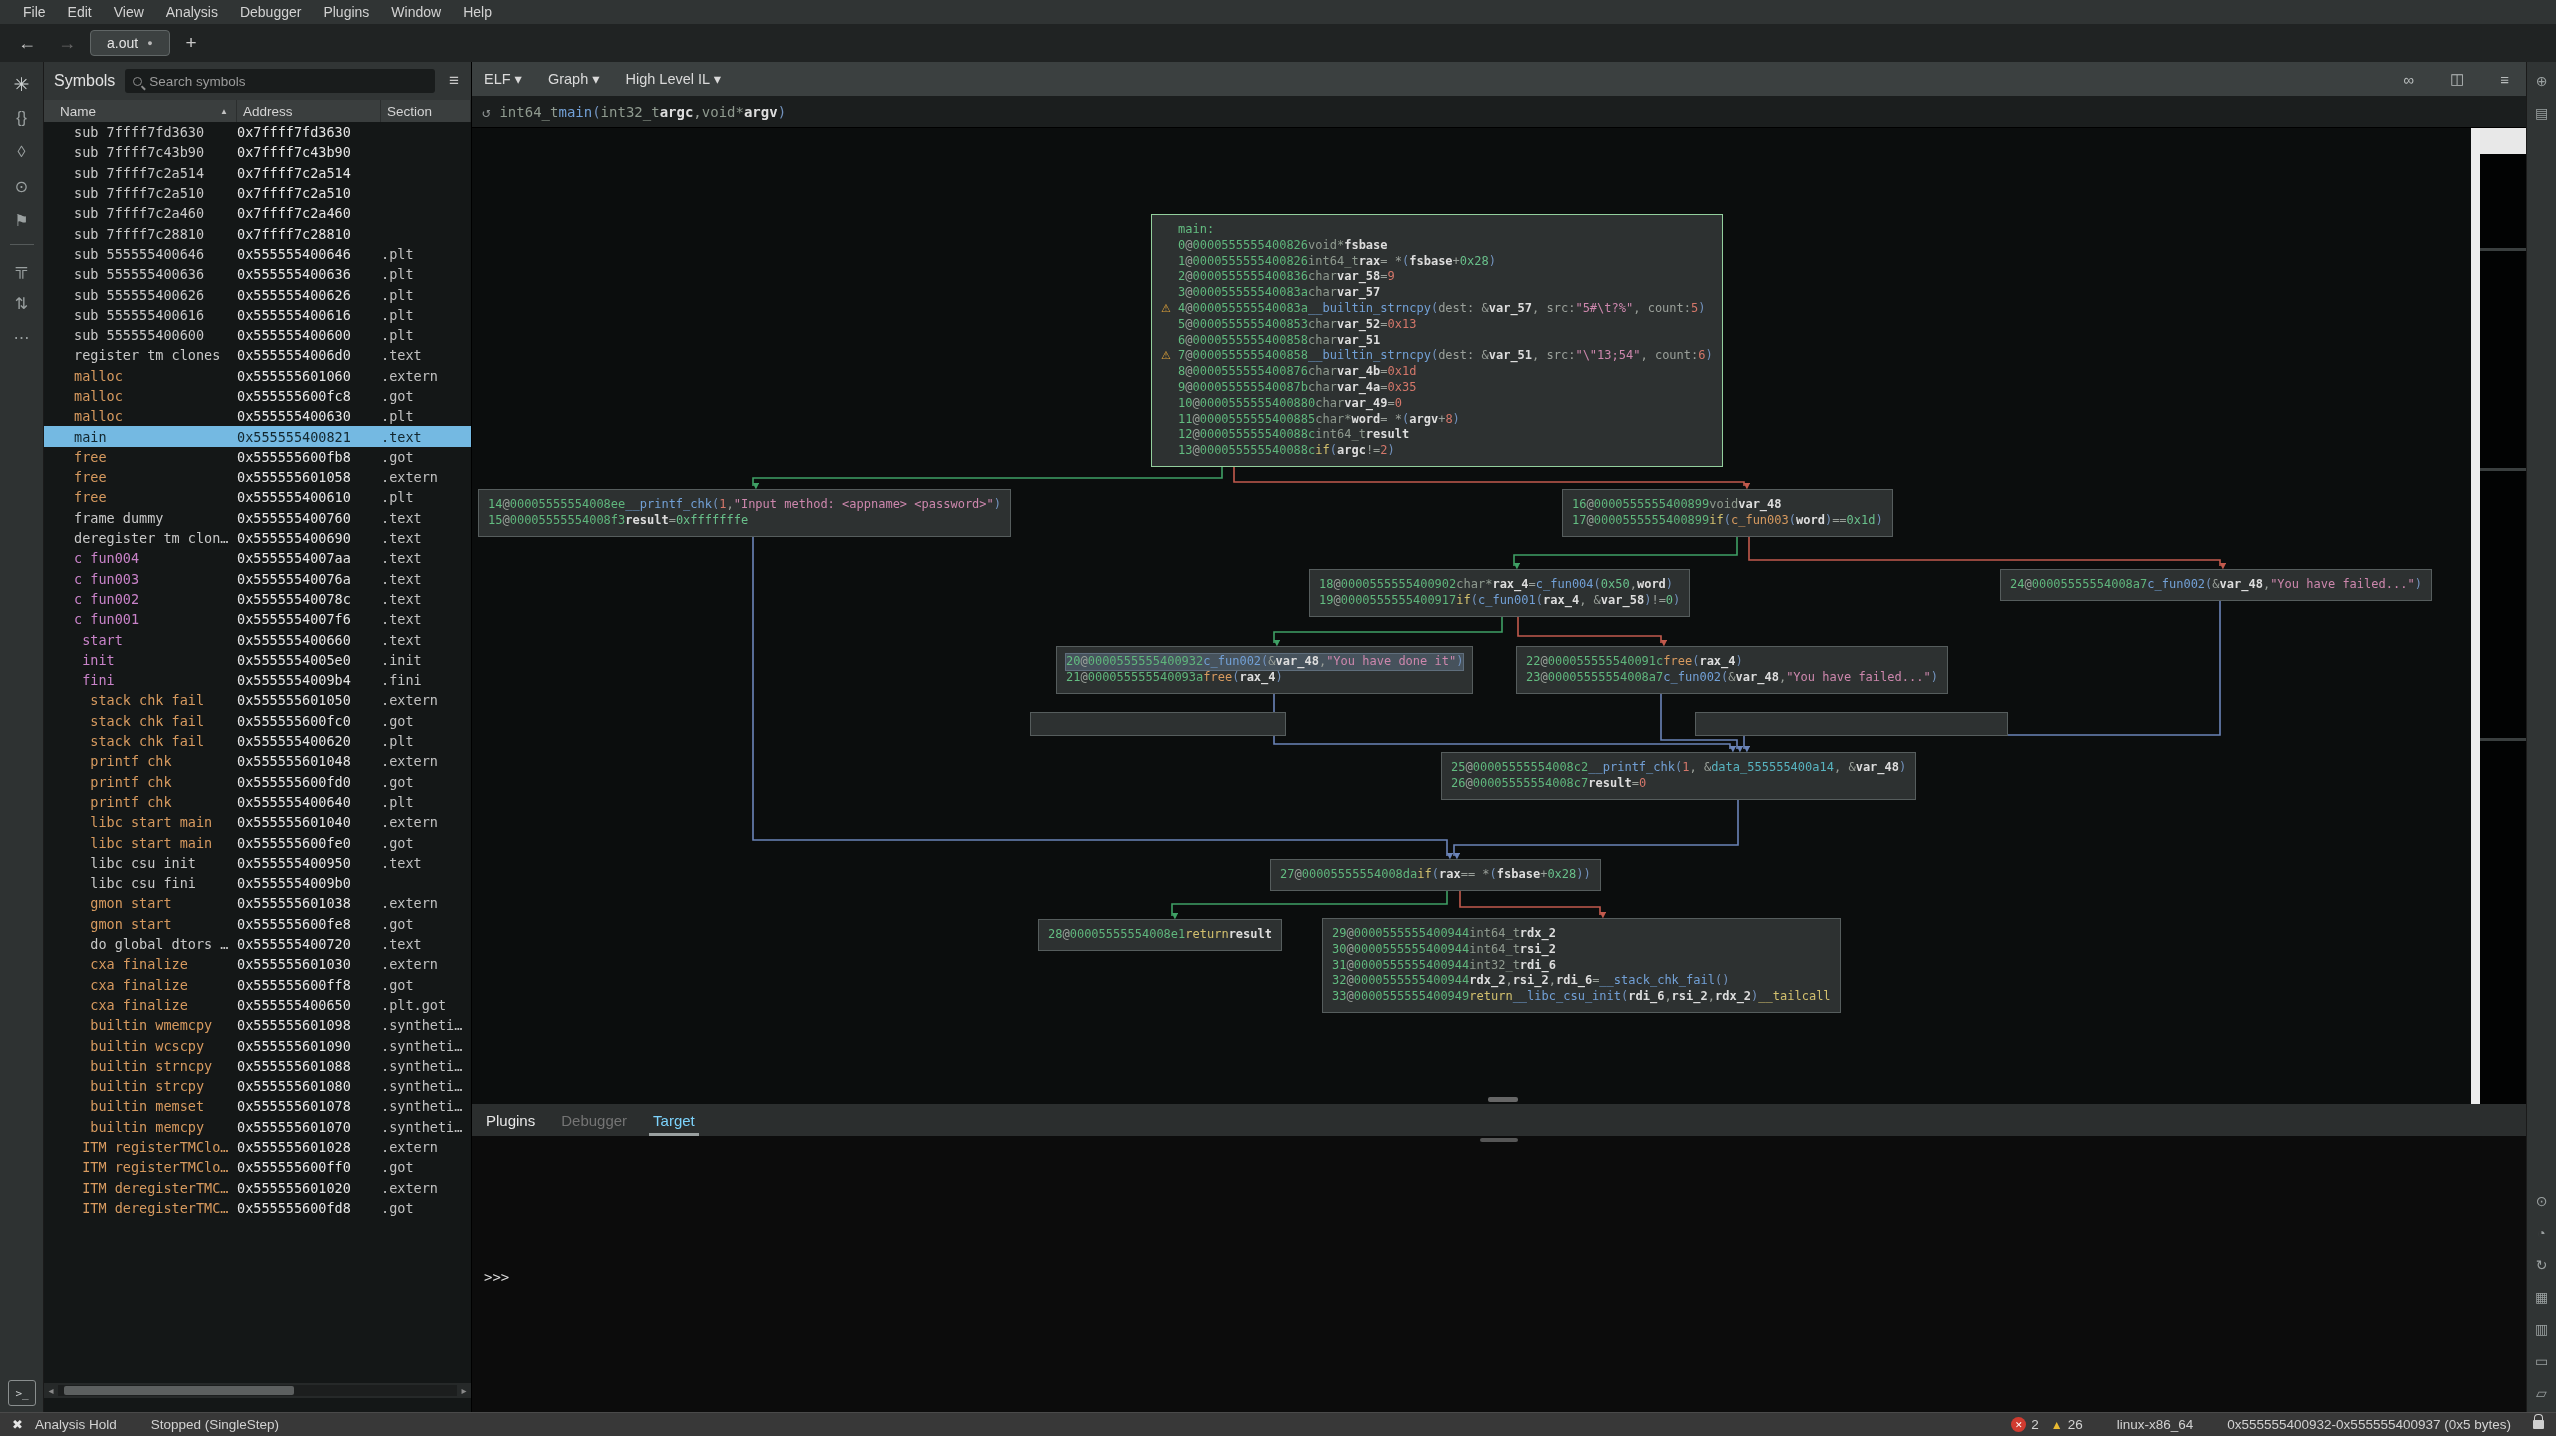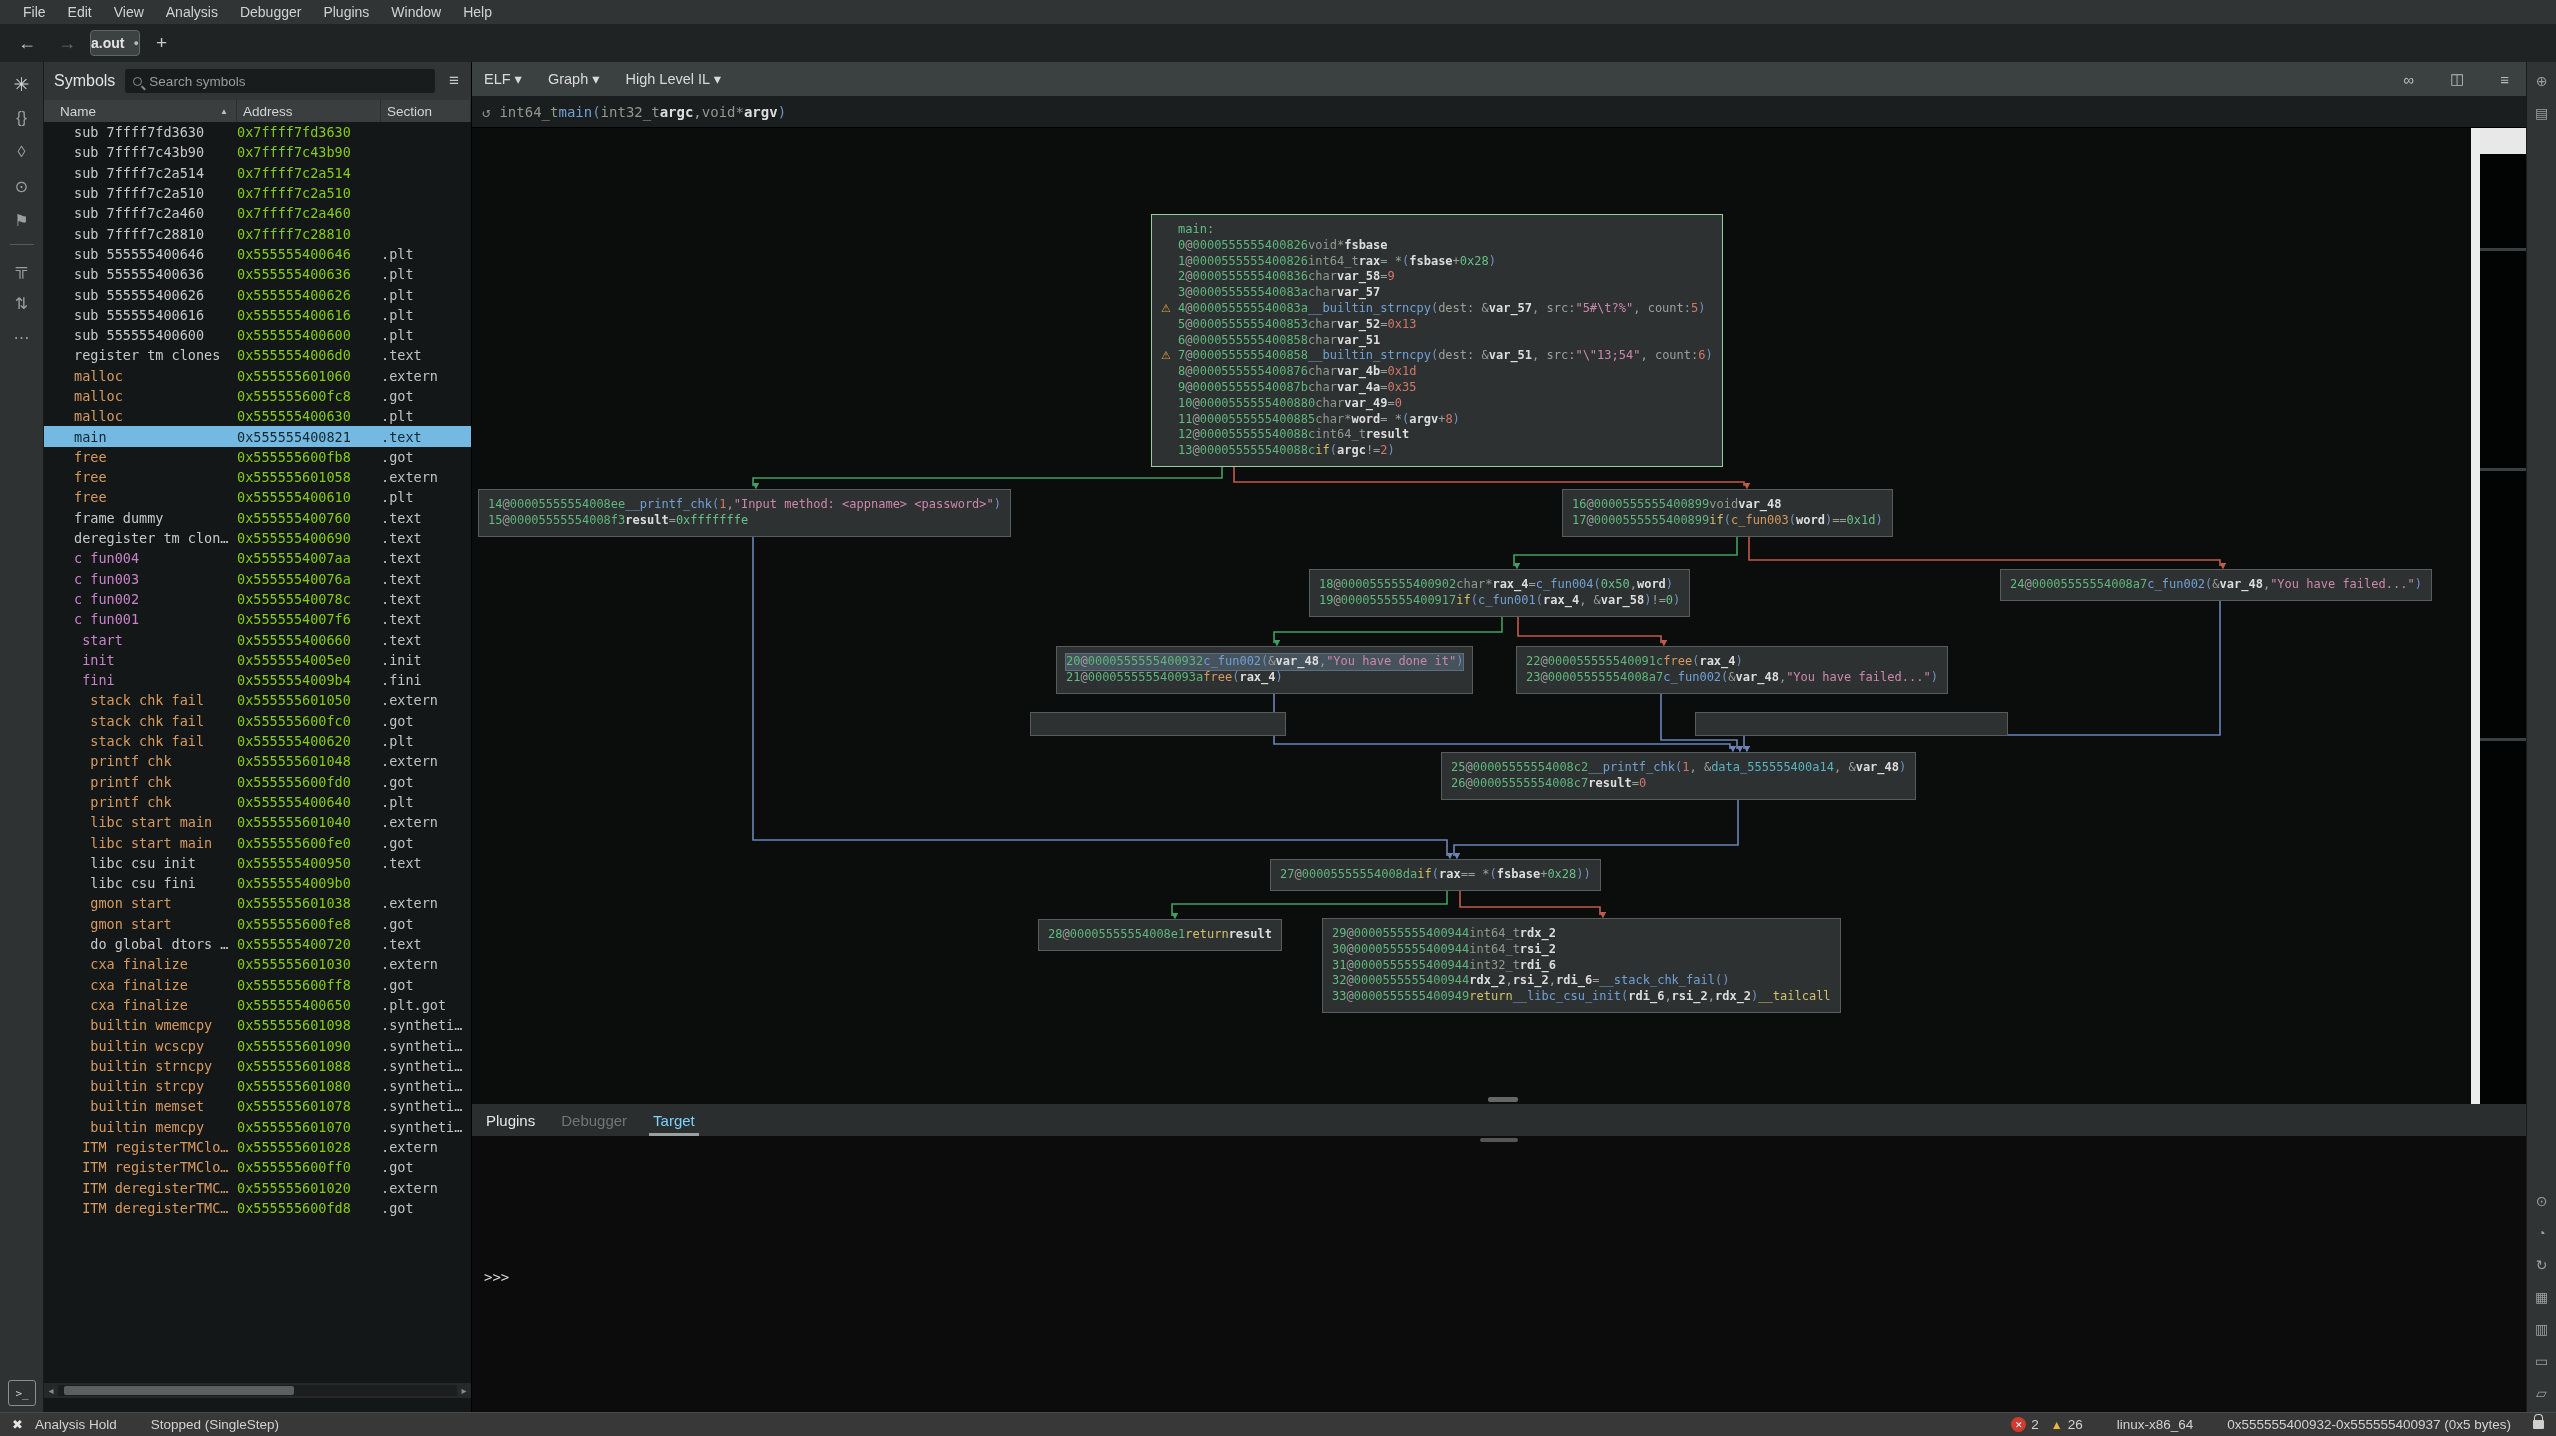--- a/index.html
+++ b/index.html
@@ -11,21 +11,21 @@
   #menubar { height:24px; background:#303434; display:flex; align-items:center;
     padding-left:14px; gap:4px; flex:0 0 auto; }
   .mitem { color:#d2d2d2; font-size:14px; padding:2px 9px; cursor:default; }
 
   
   #tabbar { height:38px; background:#202323; display:flex; align-items:center;
     padding-left:10px; gap:6px; flex:0 0 auto; }
   .navarr { color:#c8c8c8; font-size:18px; padding:0 8px; }
   .navarr.dim { color:#6a6a6a; }
   .tab { height:26px; background:#3c4141; border:1px solid #606666; border-radius:4px;
-    display:flex; align-items:center; padding:0 0; gap:9px; color:#e4e4e4; font-size:14px;font-weight:bold; }
+    display:flex; align-items:center; padding:0 16px; gap:9px; color:#e4e4e4; font-size:14px; }
   .tab .dot { color:#b8b8b8; font-size:9px; }
   .newtab { color:#c8c8c8; font-size:19px; padding:0 10px; }
 
   
   #content { flex:1 1 auto; display:flex; min-height:0; }
 
   #leftstrip { width:44px; background:#2e3232; border-right:1px solid #1a1a1a;
     display:flex; flex-direction:column; align-items:center; padding-top:8px; gap:6px;
     position:relative; flex:0 0 auto; }
   .lsicon { width:28px; height:28px; display:flex; align-items:center; justify-content:center;
@@ -59,21 +59,21 @@
   .th.addr { width:144px; }
   .th.sect { flex:1; }
   .sort { font-size:8px; color:#c2c2c2; }
 
   .tablebody { flex:1; overflow:hidden; font-family:"DejaVu Sans Mono", monospace; font-size:13.5px; }
   .srow { height:20.3px; display:flex; align-items:center; white-space:nowrap; }
   .srow .c1 { width:193px; padding-left:30px; overflow:hidden; }
   .srow .c2 { width:144px; }
   .srow .c3 { flex:1; }
   .srow .c1 { color:#c9c9c9; } .srow.i .c1 { color:#d79a5f; } .srow.f .c1 { color:#c983c9; }
-  .srow .c2 { color:#84cc16; } .srow .c3 { color:#c2c2c2; }
+  .srow .c2 { color:#e5e5e5; } .srow .c3 { color:#c2c2c2; }
   .srow.sel { background:#74b9e2; }
   .srow.sel .c1, .srow.sel .c2, .srow.sel .c3 { color:#12272f; }
 
   .hscroll { position:absolute; bottom:14px; left:0; right:0; height:15px; background:#262929;
     display:flex; align-items:center; }
   .hscroll .arr { color:#8a8a8a; font-size:10px; width:14px; text-align:center; }
   .hscroll .track { flex:1; height:11px; background:#1c1e1e; position:relative; }
   .hscroll .thumb { position:absolute; left:6px; top:1px; width:230px; height:9px; background:#5c5f5f; border-radius:2px; }
 
   

